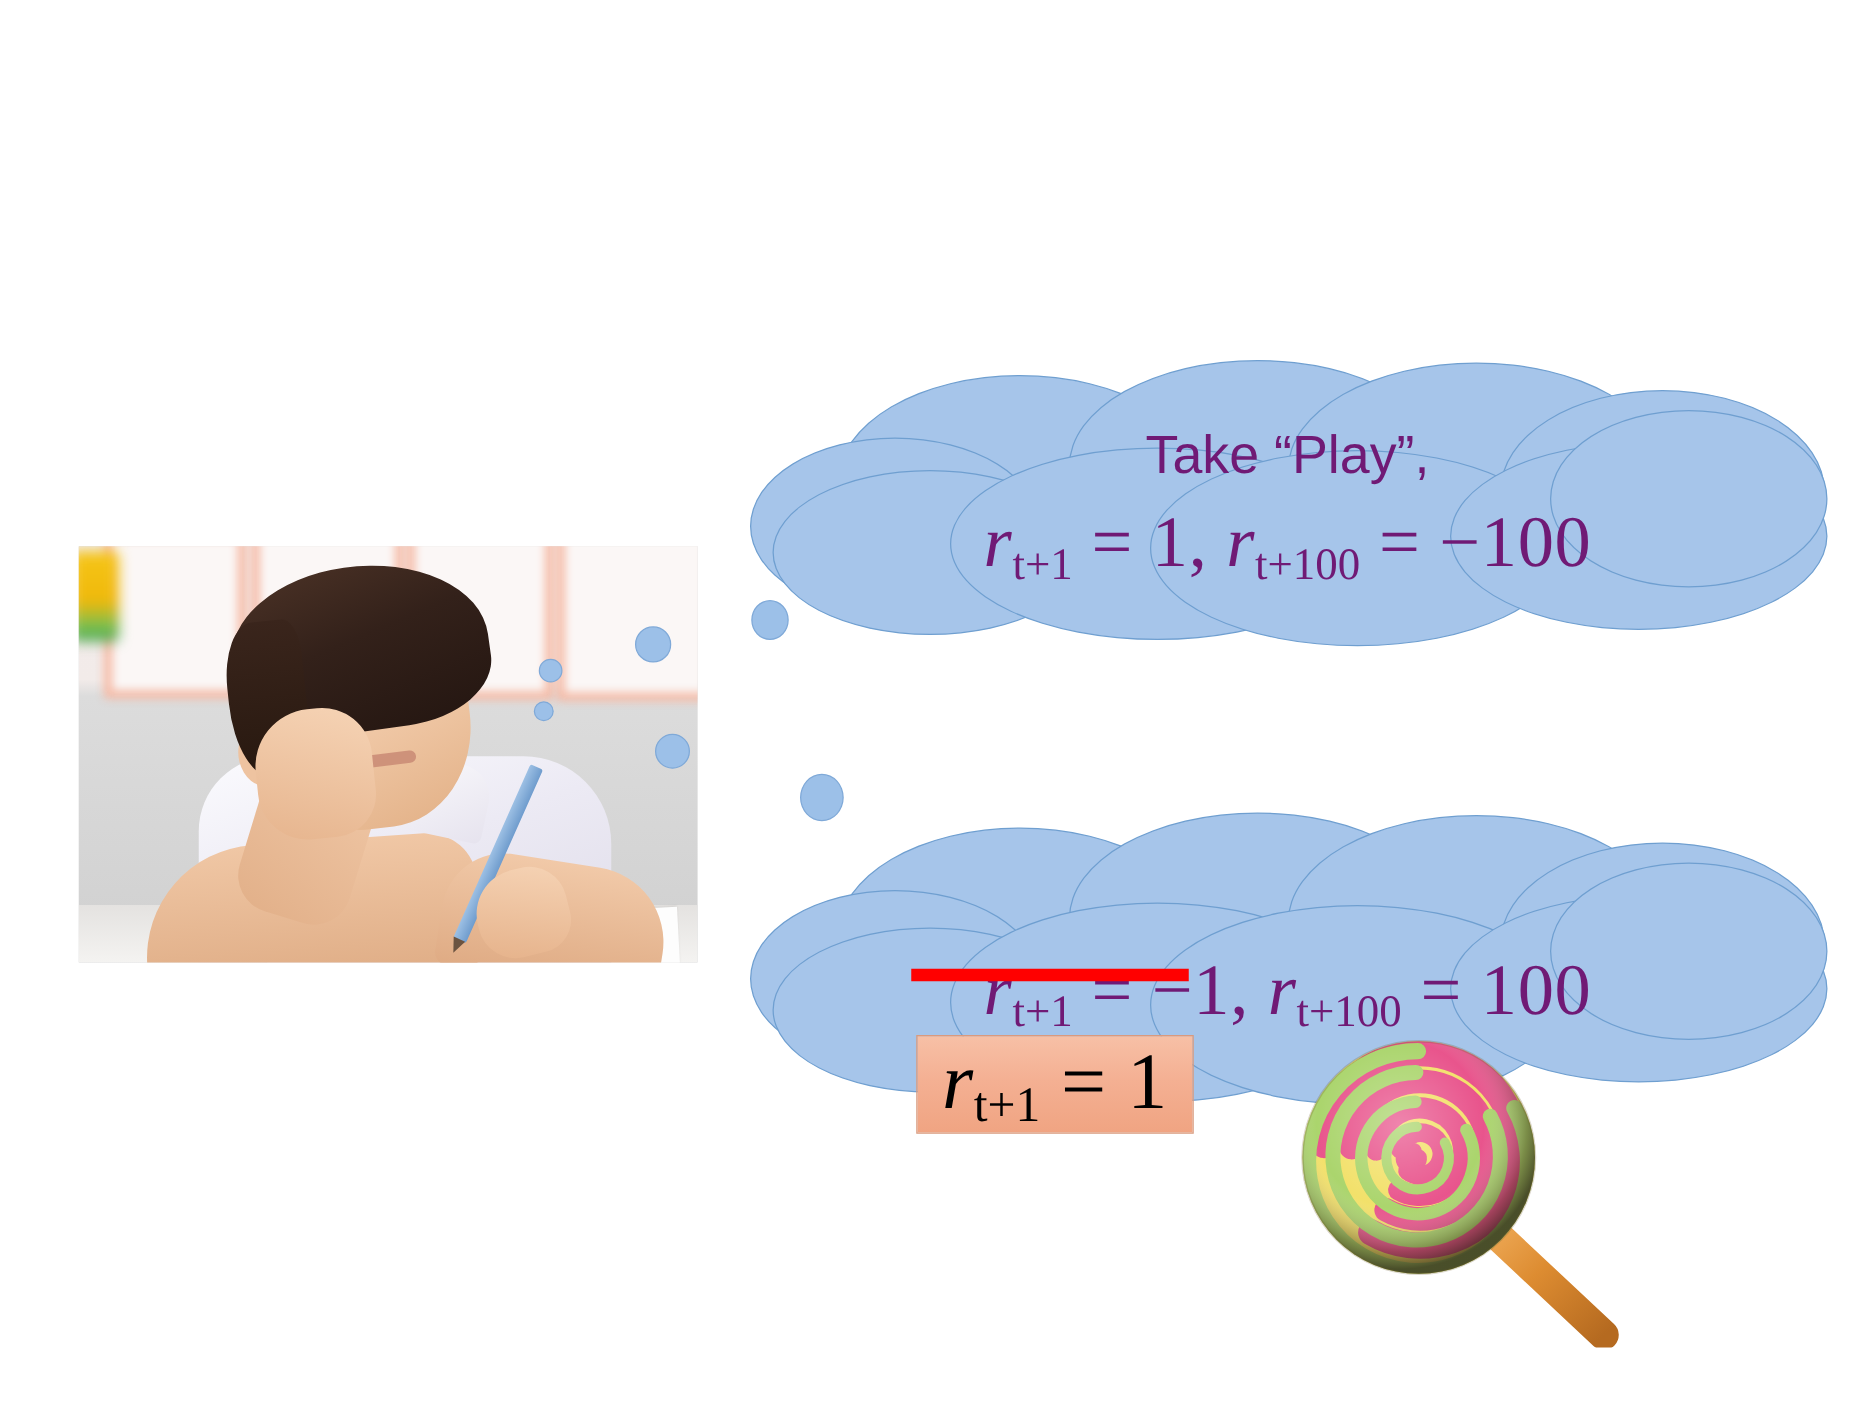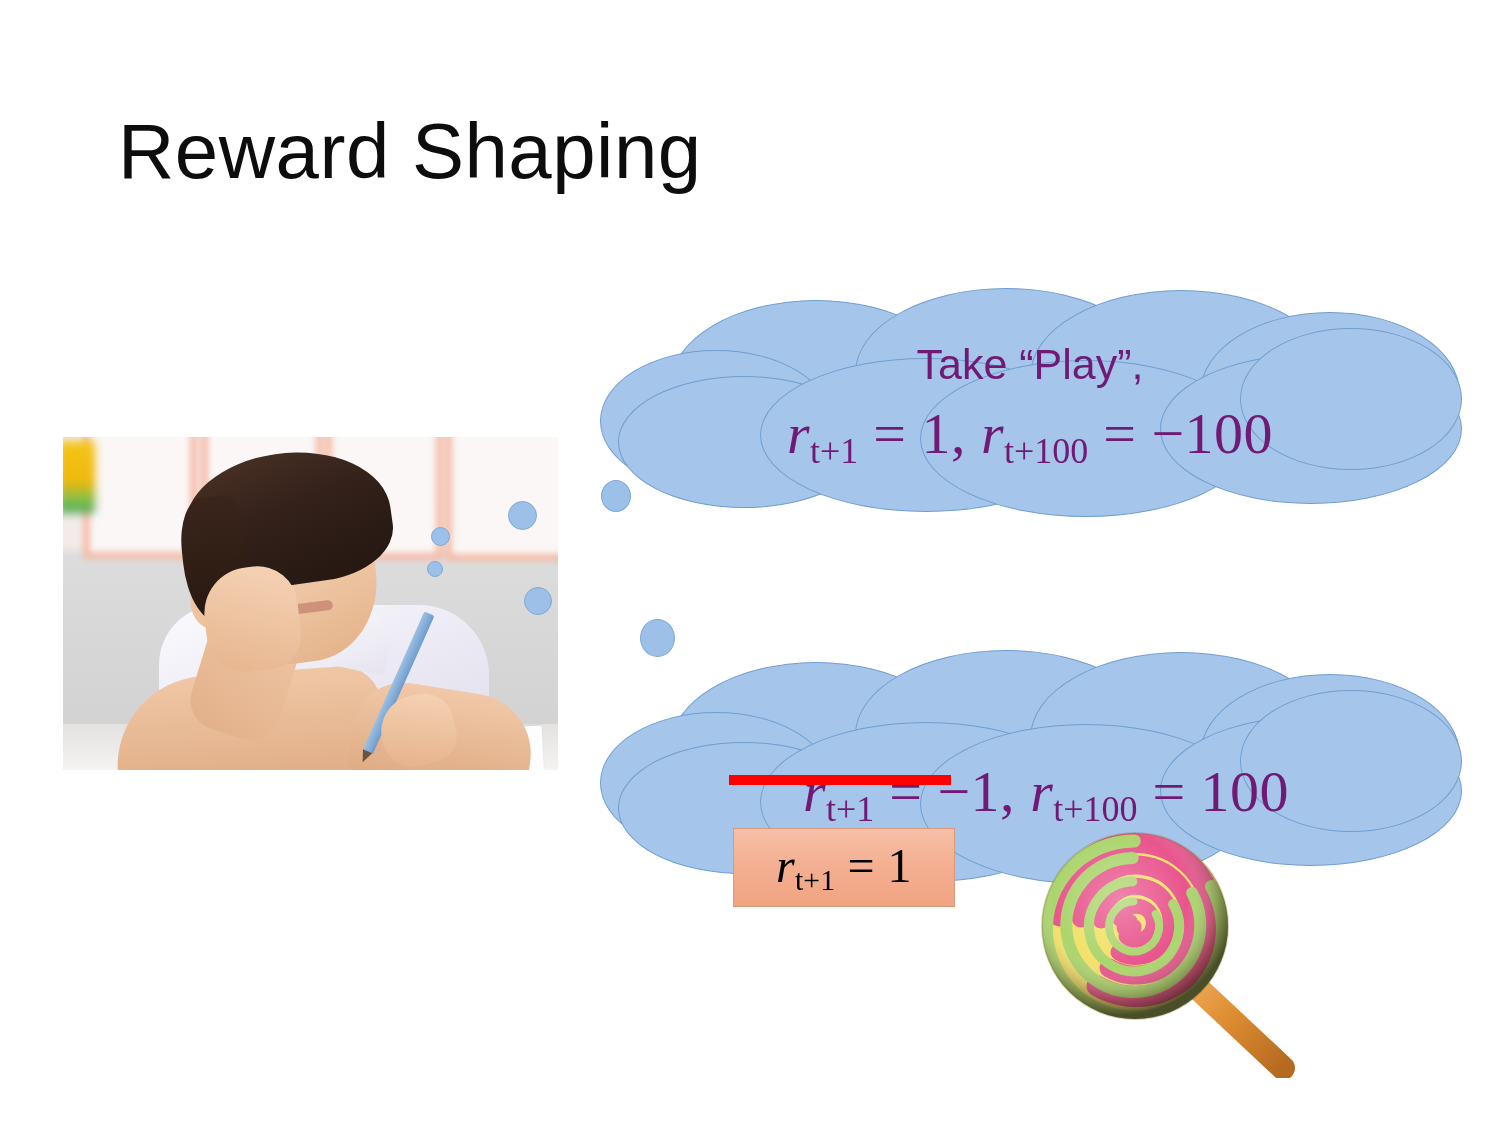--- a/index.html
+++ b/index.html
@@ -110,31 +110,30 @@
   
   #strike{position:absolute;left:729px;top:775px;width:222px;height:10px;background:#FF0000;z-index:8;}
 
   
   #callout{
     position:absolute;left:733px;top:828px;width:220px;height:77px;
     background:linear-gradient(180deg,#f7c0a6 0%,#f4b093 45%,#f0a482 100%);
     border:1.5px solid #d99a7e;z-index:9;
     display:flex;align-items:center;justify-content:center;
   }
-  #callout .math{font-size:48px;position:static;}
+  #callout .math{font-size:64px;position:static;}
 
   
   #lolli{position:absolute;left:1035px;top:828px;width:270px;height:250px;z-index:10;}
 </style>
 </head>
 <body>
 
 <div id="slide">
 
-  <div id="title">Reward Shaping</div>
 
   <div id="photo">
     <div class="ph-wallbot"></div>
     <div class="ph-poster ph-p1"></div>
     <div class="ph-poster ph-p2"></div>
     <div class="ph-poster ph-p3"></div>
     <div class="ph-poster ph-p4"></div>
     <div class="ph-crayon"></div>
     <div class="ph-desk"></div>
     <div class="ph-paper"></div>
@@ -190,21 +189,21 @@
     <div class="lobe" style="left:430px;top:2px;width:300px;height:170px;"></div>
     <div class="lobe" style="left:600px;top:24px;width:258px;height:160px;"></div>
     <div class="lobe" style="left:0px;top:62px;width:230px;height:140px;"></div>
     <div class="lobe" style="left:18px;top:92px;width:250px;height:130px;"></div>
     <div class="lobe" style="left:160px;top:72px;width:330px;height:158px;"></div>
     <div class="lobe" style="left:320px;top:74px;width:330px;height:158px;"></div>
     <div class="lobe" style="left:560px;top:66px;width:300px;height:148px;"></div>
     <div class="lobe" style="left:640px;top:40px;width:220px;height:140px;"></div>
 
 
-    <div class="txt math" style="left:16px;top:108px;width:860px;">
+    <div class="txt math" style="left:0;top:108px;width:860px;">
       <i>r</i><span class="sub">t+1</span><span> = −1, </span><i>r</i><span class="sub">t+100</span><span> = 100</span>
     </div>
   </div>
 
   <div id="strike"></div>
 
   <div id="callout">
     <span class="math"><i>r</i><span class="sub">t+1</span><span> = 1</span></span>
   </div>
 

